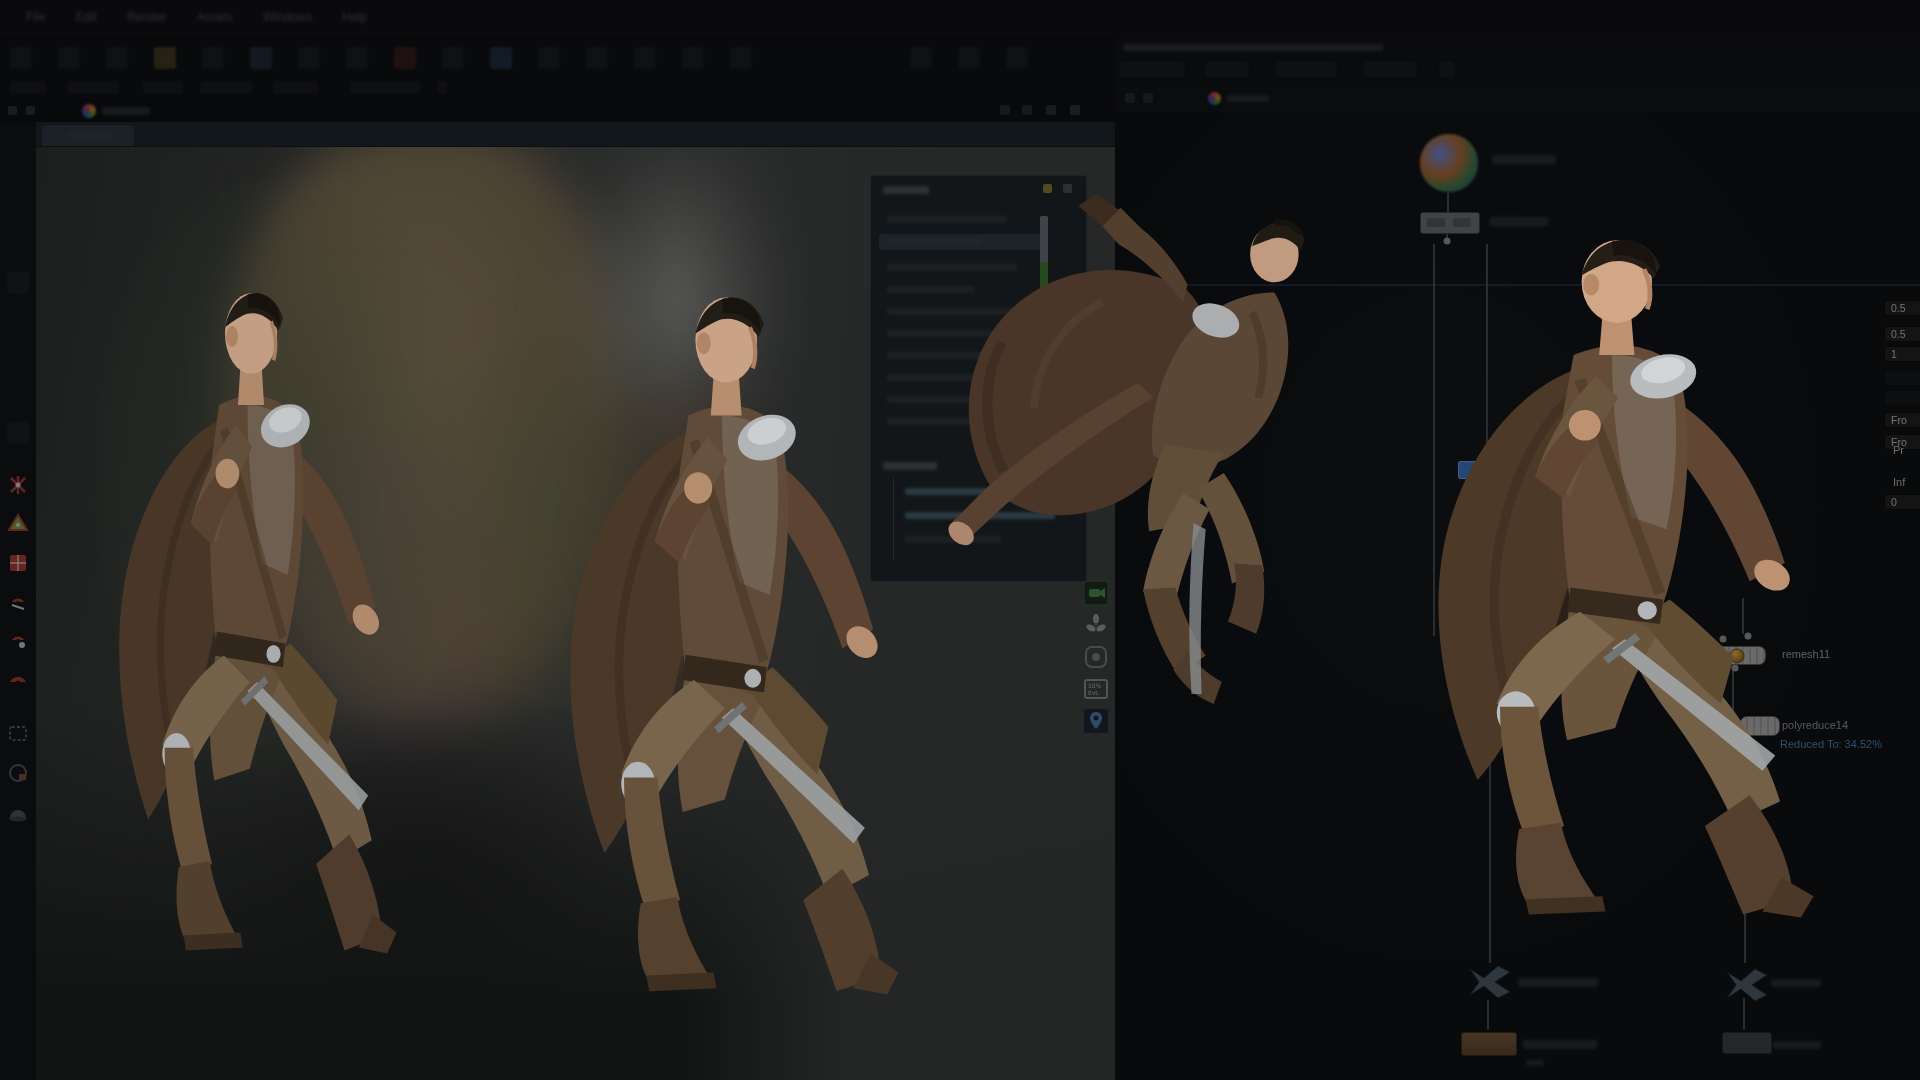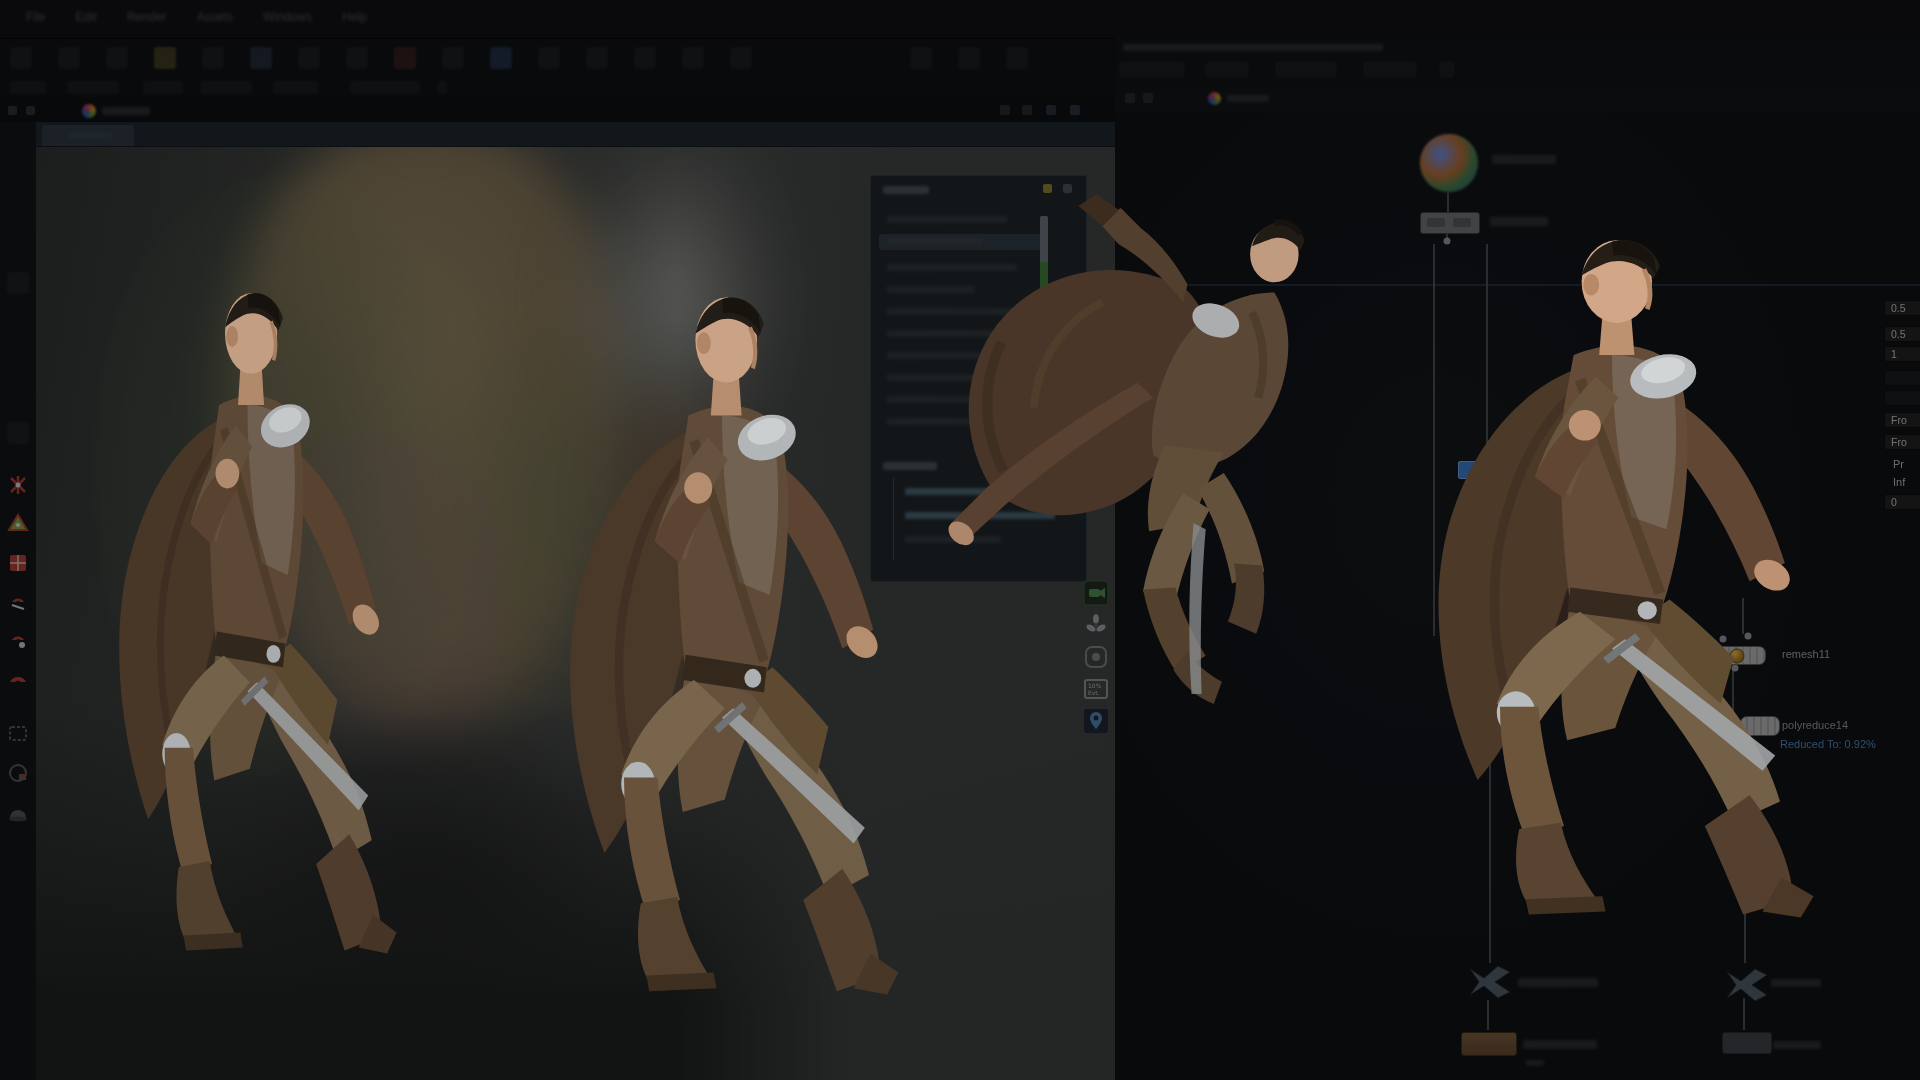--- a/index.html
+++ b/index.html
@@ -424,21 +424,21 @@
     </div>
     <div class="node-label" style="left:1525px;top:649px">rem</div>
 
     <div class="node-chip" style="left:1708px;top:646px">
       <div class="node-badge"></div>
     </div>
     <div class="node-label" style="left:1782px;top:648px">remesh11</div>
 
     <div class="node-chip" style="left:1740px;top:716px;width:38px;height:18px"></div>
     <div class="node-label" style="left:1782px;top:719px;color:#8f9496">polyreduce14</div>
-    <div class="node-sub" style="left:1780px;top:738px">Reduced To: 0.92%</div>
+    <div class="node-sub" style="left:1780px;top:738px">Reduced To: 34.52%</div>
 
     <svg class="abs" style="left:1470px;top:965px" width="40" height="34">
       <path d="M0,4 L14,13 L28,1 L40,7 L25,17 L40,27 L28,33 L14,21 L0,30 L9,17 Z" fill="#4e5c66" stroke="#1f262b"></path>
     </svg>
     <div class="blob" style="left:1518px;top:978px;width:80px;height:9px"></div>
     <div class="orange-chip" style="left:1461px;top:1032px"></div>
     <div class="blob" style="left:1523px;top:1040px;width:74px;height:9px"></div>
     <div class="blob" style="left:1526px;top:1060px;width:18px;height:6px"></div>
 
     <svg class="abs" style="left:1727px;top:968px" width="40" height="34">
@@ -455,21 +455,21 @@
 
     <div class="param-box" style="top:346px">1</div>
 
     <div class="param-box" style="top:370px;opacity:.55"></div>
 
     <div class="param-box" style="top:390px;opacity:.55"></div>
 
     <div class="param-box" style="top:412px">Fro</div>
 
     <div class="param-box" style="top:434px">Fro</div>
-    <div class="param-side" style="top:458px">Pr</div>
+    <div class="param-side" style="top:444px">Pr</div>
     <div class="param-side" style="top:476px">Inf</div>
 
     <div class="param-box" style="top:494px">0</div>
   </div>
 
   <div class="abs dim-overlay"></div>
 
   <svg class="char" style="left:70px;top:250px" width="355" height="775" viewBox="0 0 300 520" preserveAspectRatio="none">
       <use href="#runner"></use>
     </svg>

